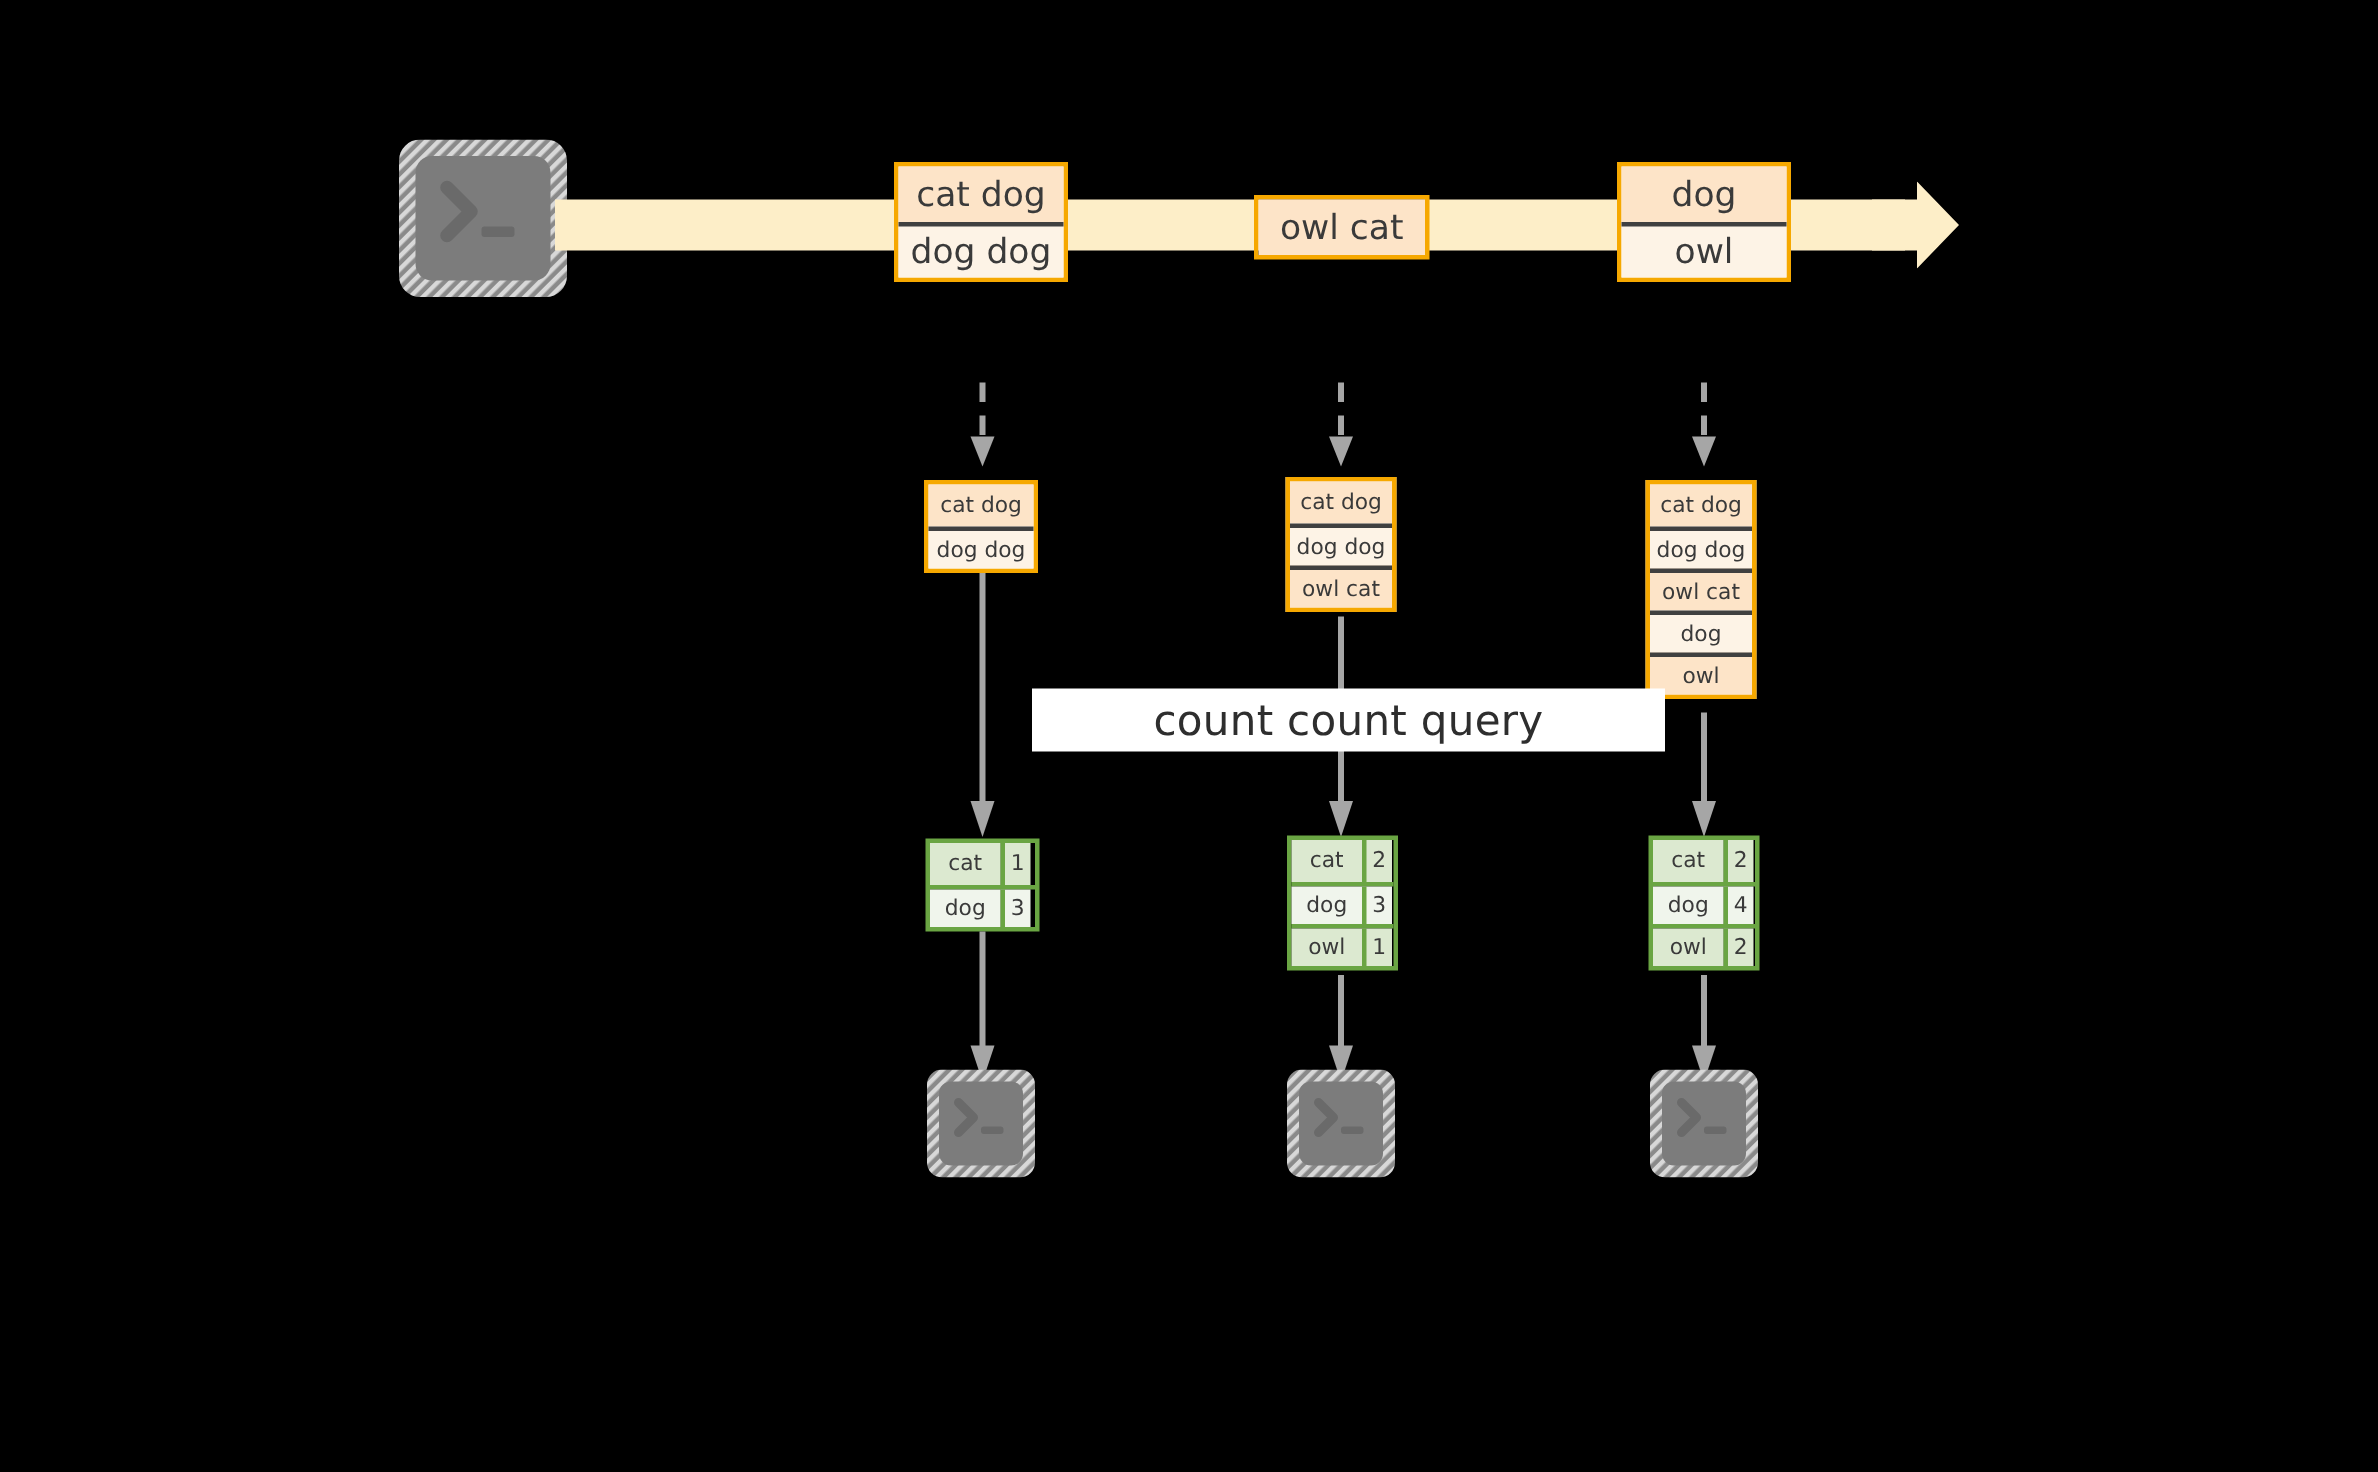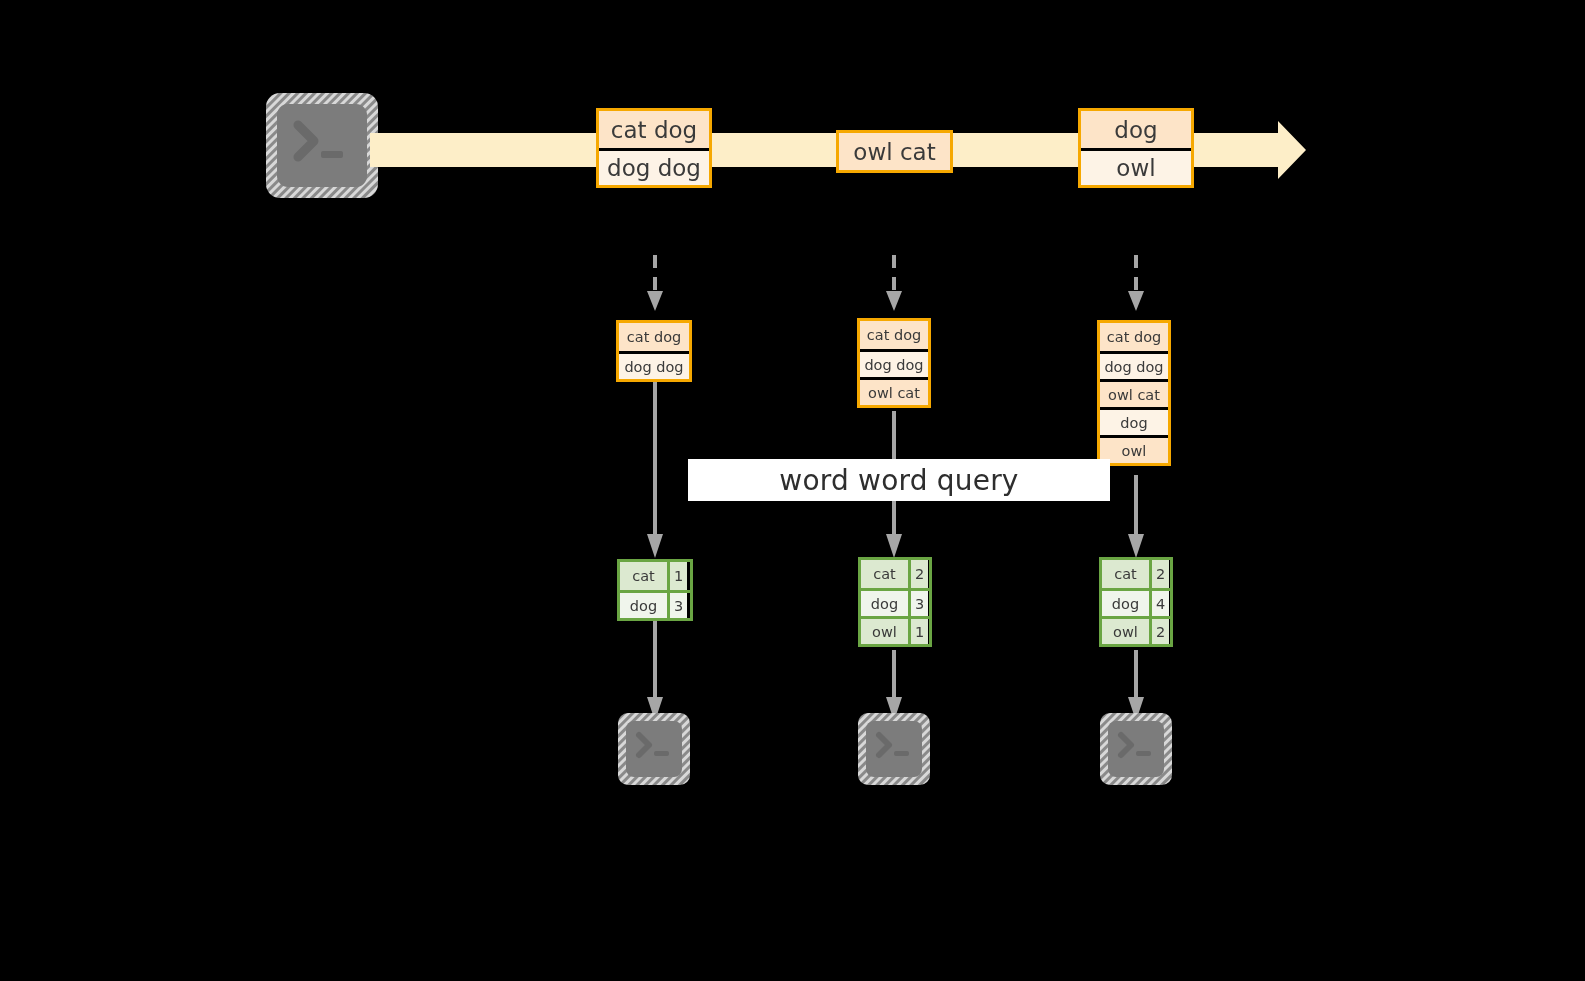--- a/index.html
+++ b/index.html
@@ -13,21 +13,21 @@
   .stream-head{position:absolute;left:1248px;top:121px;width:58px;height:58px;}
   .stream-head svg{display:block;}
 
   
   .obox{position:absolute;border:3px solid #f6a800;box-sizing:border-box;
         background:#fdf3e6;}
   .orow{box-sizing:border-box;display:flex;align-items:center;
         justify-content:center;color:#3a3a3a;white-space:nowrap;}
   .orow.peach{background:#fde4c8;}
   .orow.cream{background:#fdf3e6;}
-  .orow + .orow{border-top:3px solid #000000;}
+  .orow + .orow{border-top:3px solid #404040;}
 
   
   .obox.big .orow{height:37px;font-size:23px;}
   
   .obox.small .orow{height:28px;font-size:14.5px;}
 
   
   .gbox{position:absolute;border:3px solid #6aa543;box-sizing:border-box;}
   .grow{display:flex;box-sizing:border-box;height:28px;}
   .grow + .grow{border-top:3px solid #6aa543;}
@@ -144,21 +144,21 @@
     </svg>
   </div>
   <div class="garrow" style="left:1126px;top:475px;width:20px;height:83px;">
     <svg width="20" height="83" viewBox="0 0 20 83">
       <line x1="10" y1="0" x2="10" y2="65" stroke="#a6a6a6" stroke-width="4"></line>
       <path d="M10 83 L2 59 L18 59 Z" fill="#a6a6a6"></path>
     </svg>
   </div>
 
   <div class="qlabel">
-    <span>word word query</span>
+    <span>count count query</span>
   </div>
 
   <div class="gbox" style="left:617px;top:559px;width:76px;">
     <div class="grow tint">
       <div class="gcell word">cat</div>
       <div class="gcell cnt">1</div>
     </div>
     <div class="grow pale">
       <div class="gcell word">dog</div>
       <div class="gcell cnt">3</div>

